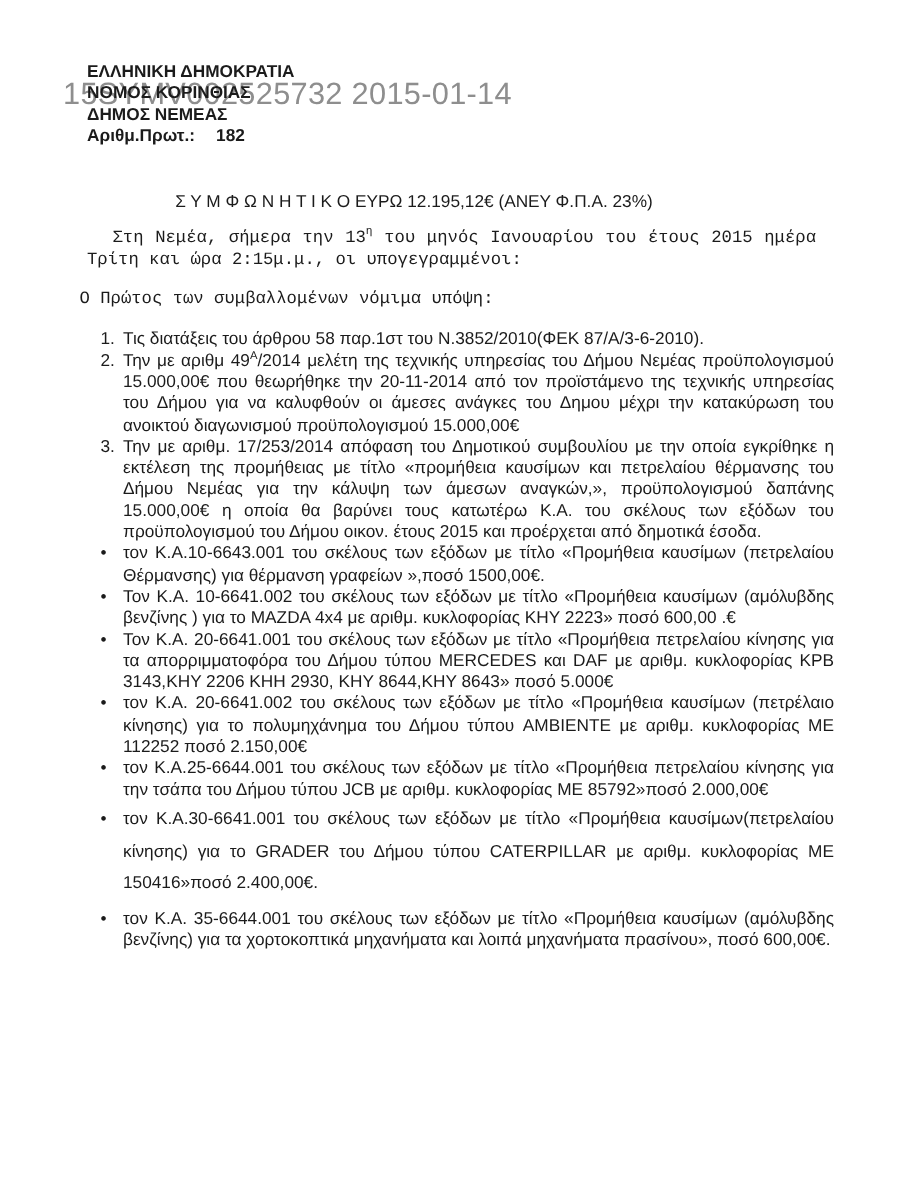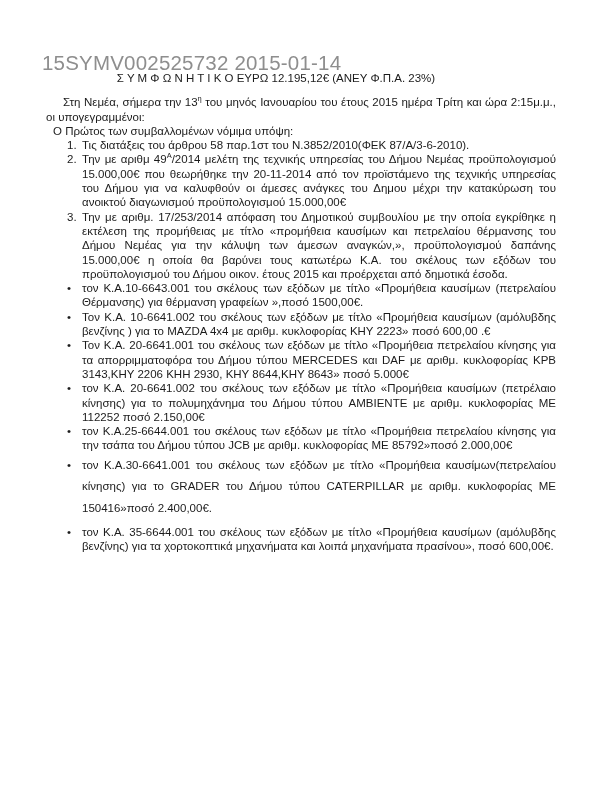--- a/index.html
+++ b/index.html
@@ -29,21 +29,21 @@
   .letterhead{position:relative;z-index:1;margin-left:12px;font-weight:bold;}
   .proto-val{margin-left:14px;}
   .doc-title{
     position:relative;z-index:1;
     margin-top:30px;
     padding-right:50px;
     font-weight:normal;
     text-align:center;
     white-space:nowrap;
   }
-  p{margin:0;}
+  p{margin:12px;font-family:Liberation Mono, monospace;}
   .jst{text-align:justify;}
   .intro{margin-top:10px;text-indent:17px;}
   .party-a{margin-left:22px;}
   .party-a .plabel{font-weight:bold;margin-right:13px;}
   .party-b{margin-left:4px;text-indent:4px;}
   .party-b .plabel{font-weight:bold;margin-right:5px;}
   .leadin{margin-left:7px;}
   .li{display:flex;}
   .li .marker{flex:0 0 15px;margin-left:21px;}
   .li .li-text{flex:1;text-align:justify;}
@@ -51,20 +51,28 @@
   .li.loose .li-text,.li.loose .marker{line-height:21.6px;}
   sup{font-size:7.5px;line-height:0;vertical-align:super;}
 </style>
 </head>
 <body>
 
 <div class="page">
 
   <div class="watermark">15SYMV002525732 2015-01-14</div>
 
+  <div class="letterhead">
+    <div>ΕΛΛΗΝΙΚΗ ΔΗΜΟΚΡΑΤΙΑ</div>
+    <div>ΝΟΜΟΣ  ΚΟΡΙΝΘΙΑΣ</div>
+    <div>ΔΗΜΟΣ ΝΕΜΕΑΣ</div>
+    <div>
+      <span>Αριθμ.Πρωτ.:</span><span class="proto-val">182</span>
+    </div>
+  </div>
 
   <div class="doc-title">Σ Υ Μ Φ Ω Ν Η Τ Ι Κ Ο  ΕΥΡΩ  12.195,12€ (ΑΝΕΥ Φ.Π.Α. 23%)</div>
 
   <p class="intro jst"><span>Στη Νεμέα, σήμερα την 13</span><sup>η</sup><span> του μηνός Ιανουαρίου του έτους 2015 ημέρα Τρίτη  και ώρα 2:15μ.μ., οι υπογεγραμμένοι:</span></p>
 
 
 
   <p class="leadin">Ο Πρώτος των συμβαλλομένων νόμιμα υπόψη:</p>
 
   <div>

